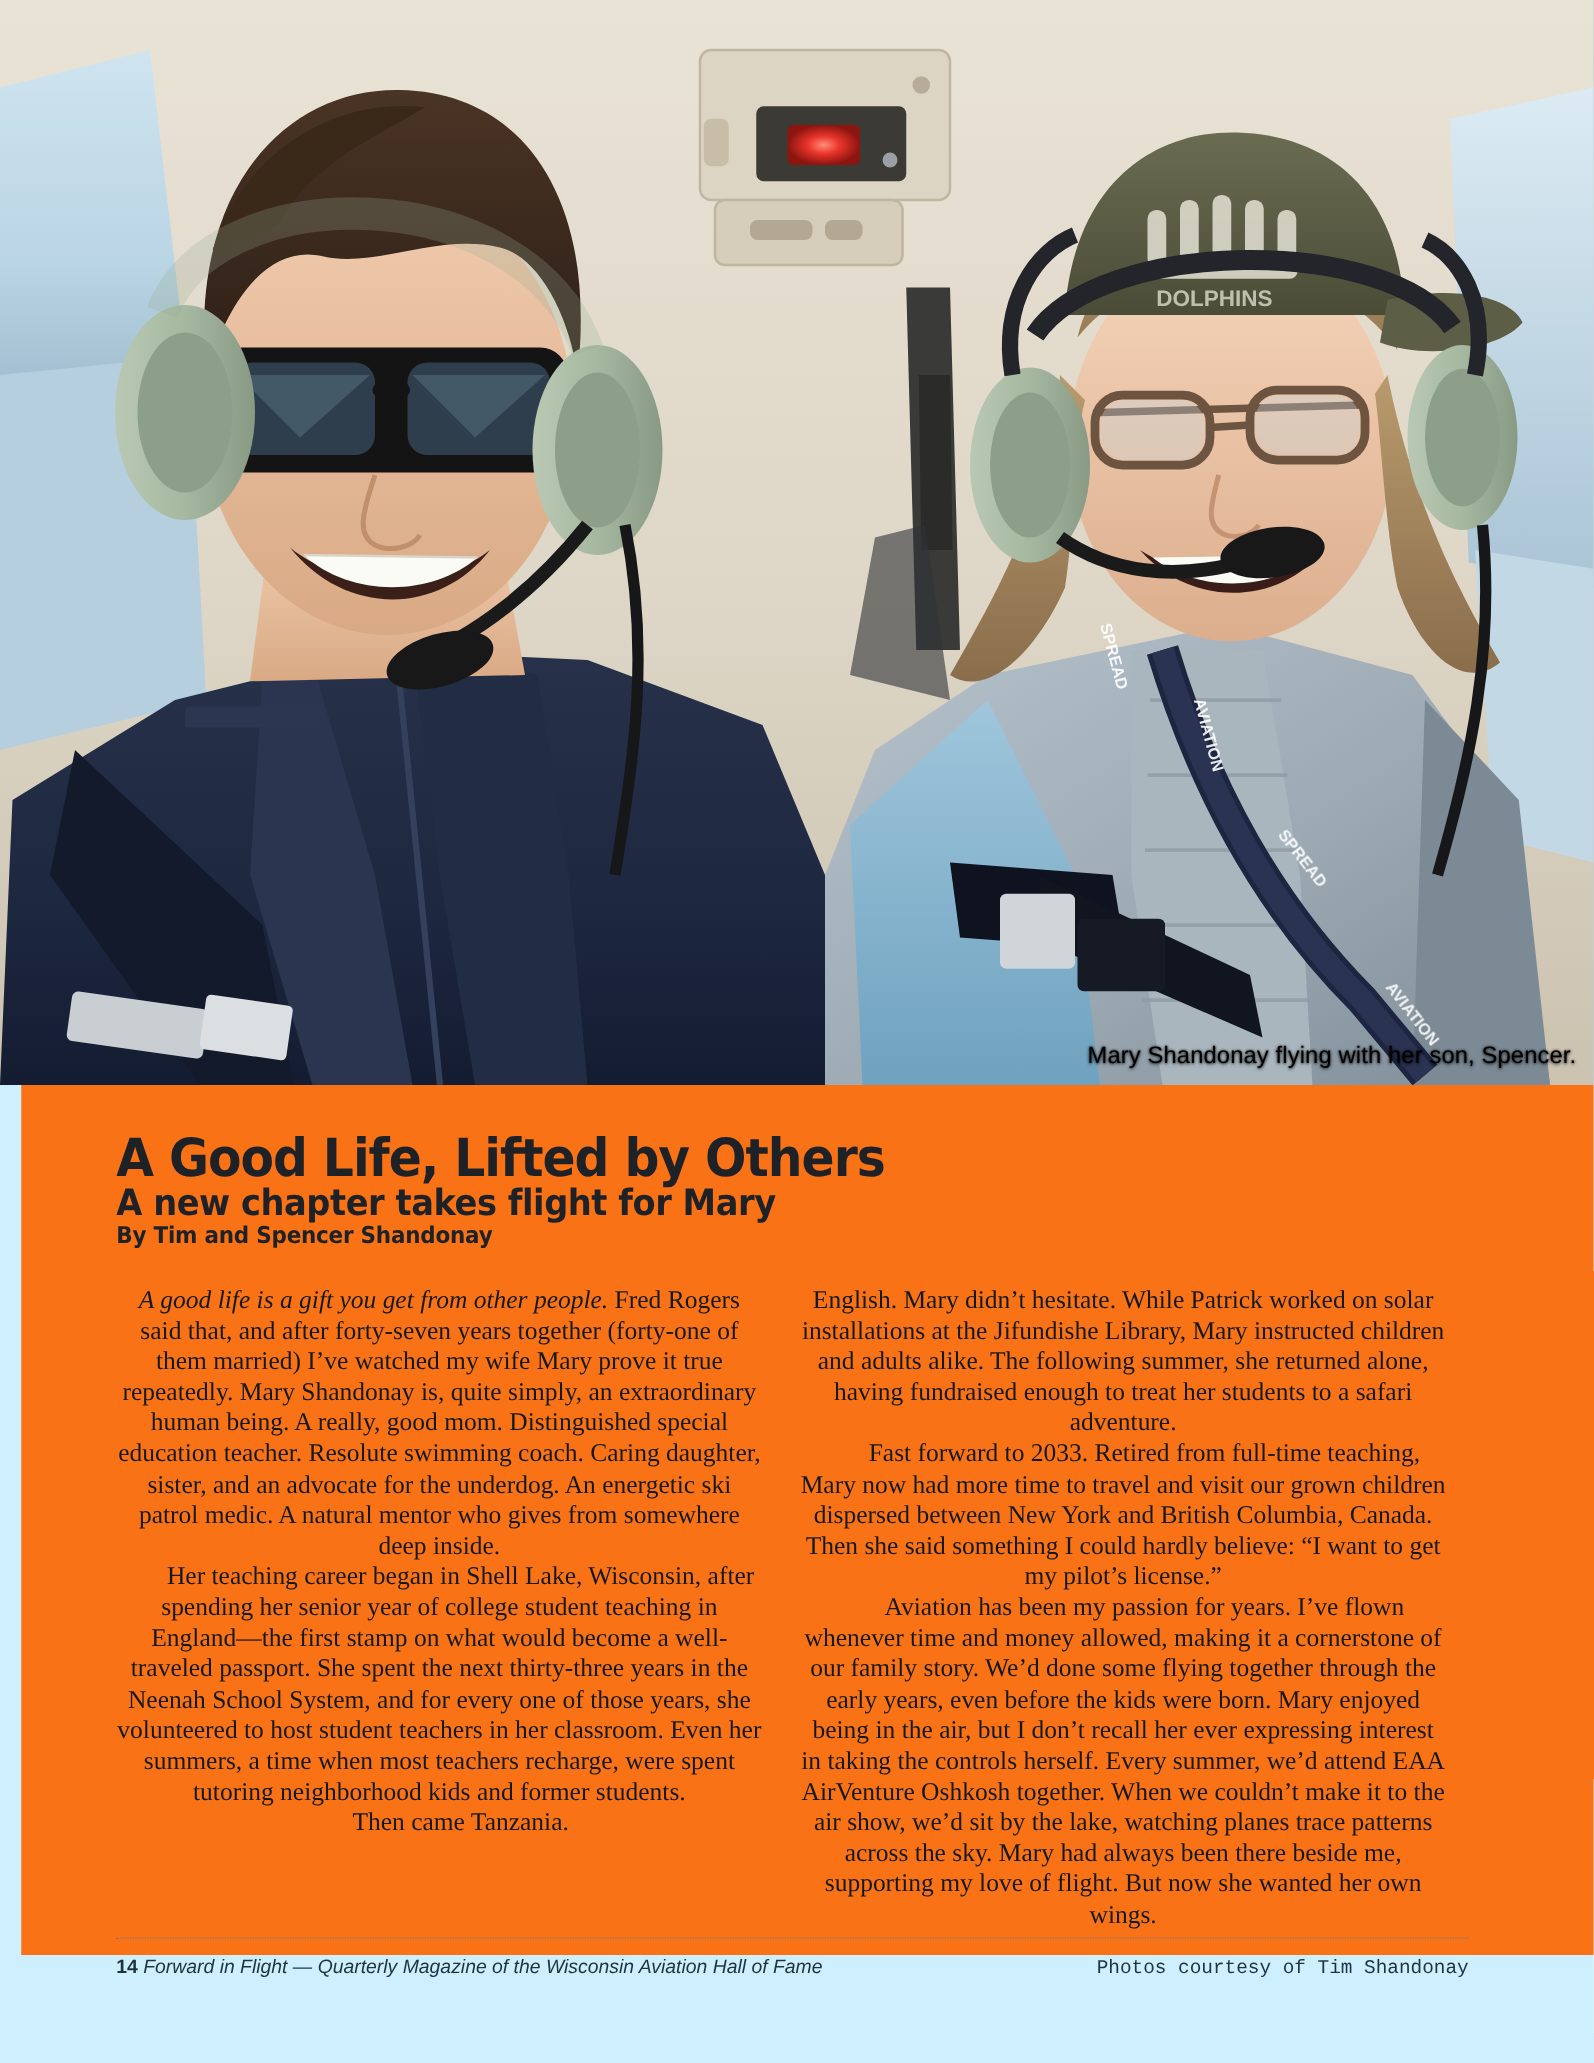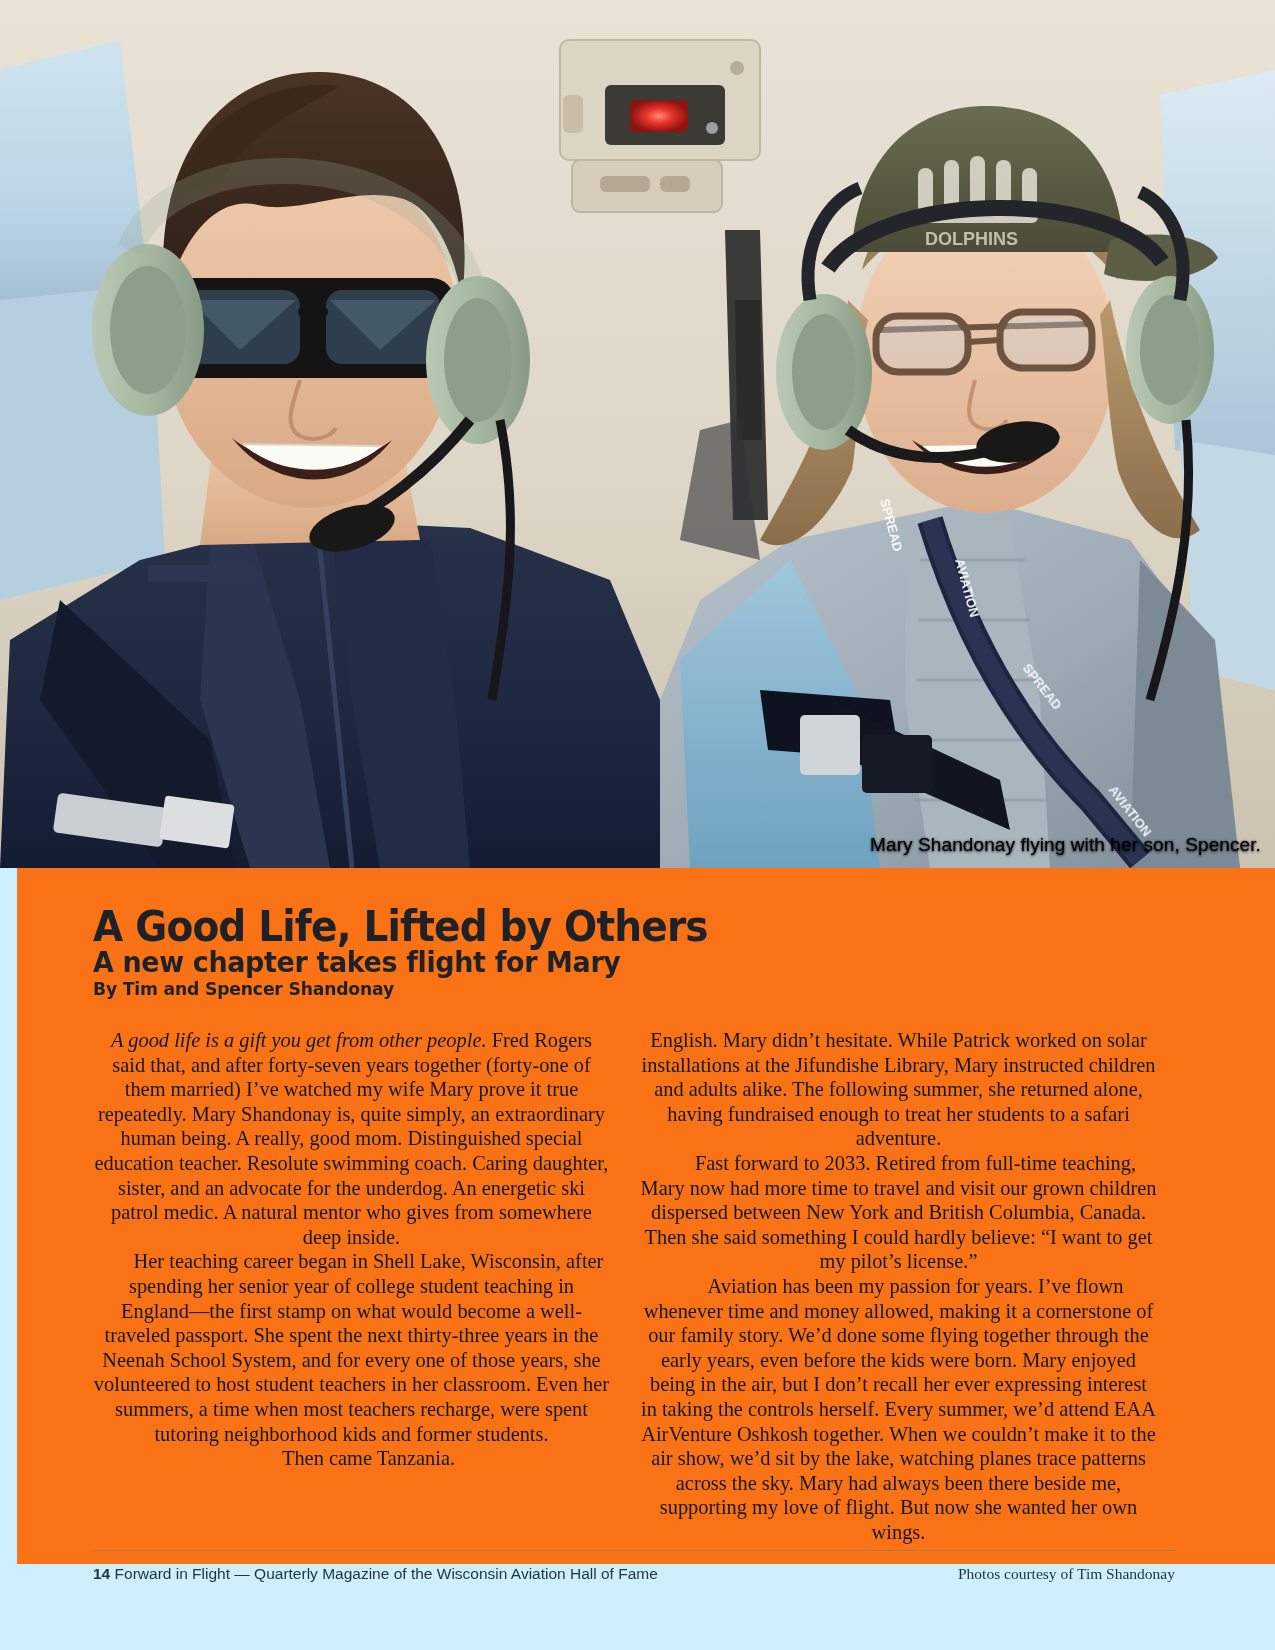--- a/index.html
+++ b/index.html
@@ -135,26 +135,27 @@
     font-size: 15.5px;
     color: #1e333f;
     white-space: nowrap;
   }
   .footer-left .pageno {
     font-weight: bold;
     font-style: normal;
     text-align: center;
   }
   .footer-left .pubname {
+    font-style: italic;
   }
   .footer-right {
     position: absolute;
     right: 117px;
     top: 697px;
-    font-family: Liberation Serif, serif;
+    font-family: Liberation Mono, monospace;
     font-size: 15.5px;
     color: #1e333f;
     white-space: nowrap;
   }
 </style>
 </head>
 <body>
 
 <div id="page">
 

